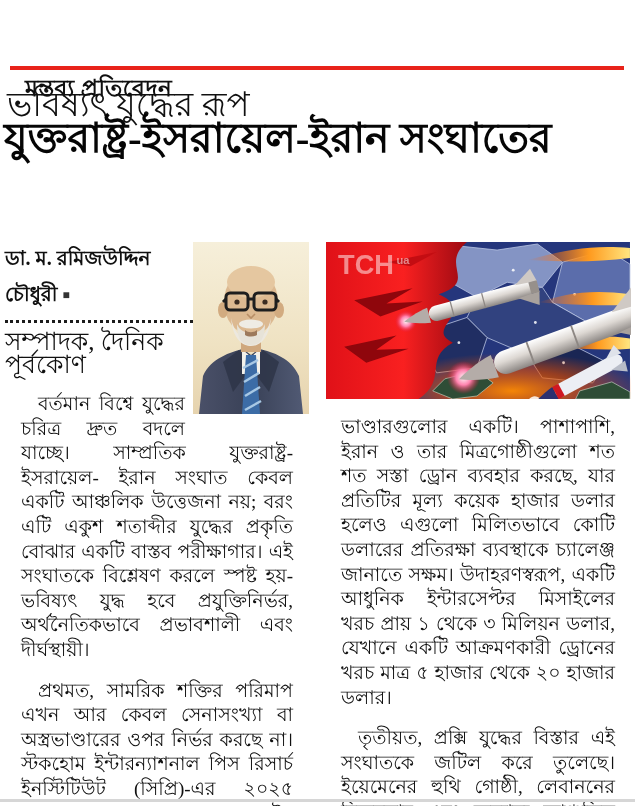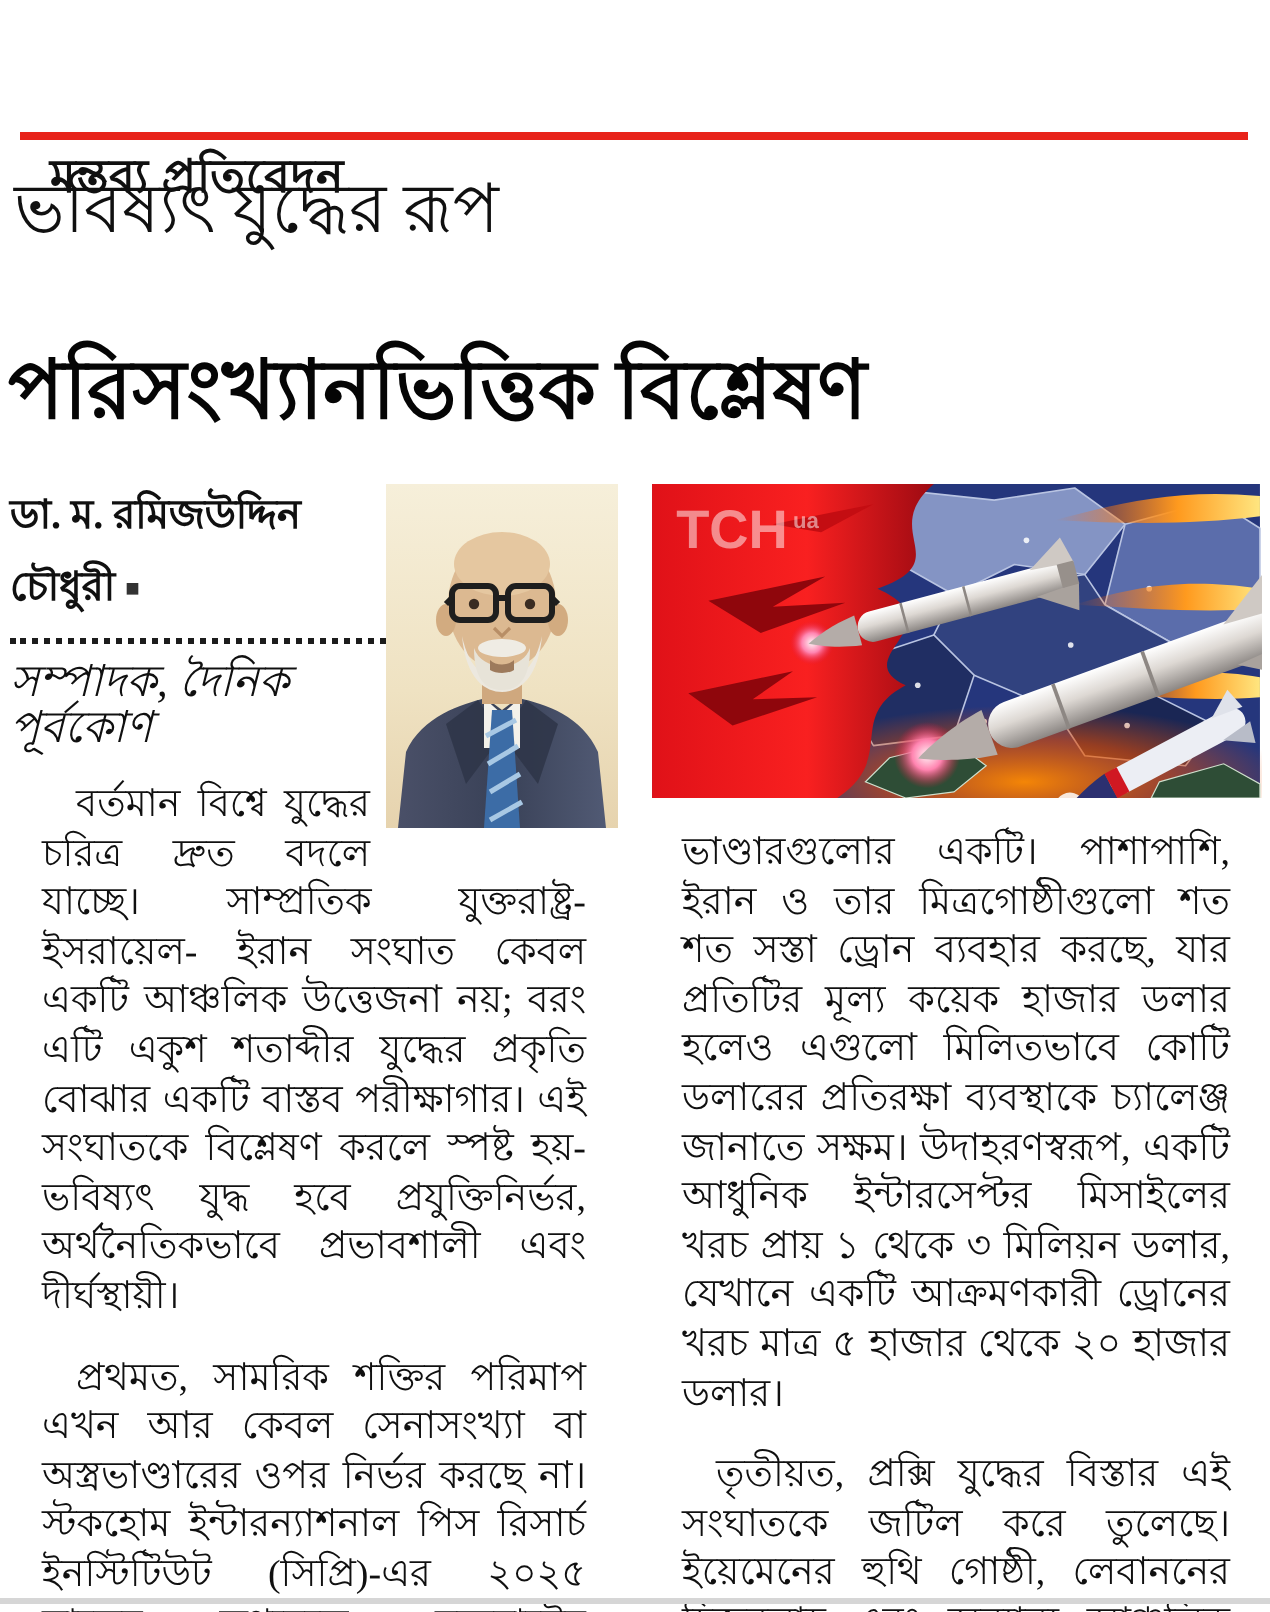--- a/index.html
+++ b/index.html
@@ -31,40 +31,40 @@
   .photo-float {
     float:right; width:116px; height:172px; margin:2px 0 6px 8px;
   }
   .photo-float svg { display:block; width:100%; height:100%; }
   .byline { font-size:20px; font-weight:bold; line-height:36px; }
   .byline .sq { font-size:12px; position:relative; top:-2px; color:#333; }
   .dotted {
     height:1px; border-bottom:3.5px dotted #1c1c1c; margin:4px 2px 7px 0;
   }
   .author-title {
-    font-style:italic; font-size:22px; line-height:23px; margin-bottom:5px;
+    font-size:25px; line-height:23px; margin-bottom:5px;
   }
   p.body-par {
     margin:16px; text-align:justify; font-size:19px; line-height:24.6px;
     text-indent:17px; word-spacing:1px;
   }
   p.no-indent { text-indent:0; }
   .missile-art { display:block; width:306px; height:157px; margin:2px 0 14px 0; }
   .bottom-rule {
     position:absolute; left:0; top:799px; width:635px; height:3px; background:#d6d6d6;
   }
 </style>
 </head>
 <body>
 
 <div class="section-label">মন্তব্য প্রতিবেদন</div>
 <div class="red-rule"></div>
 <div class="kicker">ভবিষ্যৎ যুদ্ধের রূপ</div>
 
-<h1 class="headline"><br><span>পরিসংখ্যানভিত্তিক বিশ্লেষণ</span></h1>
+<h1 class="headline"><span>যুক্তরাষ্ট্র-ইসরায়েল-ইরান সংঘাতের</span><br></h1>
 
 <div class="columns">
 
   <div class="col-left">
 
     <div class="photo-float">
       <svg viewBox="0 0 116 172" xmlns="http://www.w3.org/2000/svg">
         <defs>
           <linearGradient id="cream" x1="0" y1="0" x2="0" y2="1">
             <stop offset="0" stop-color="#f6efda"></stop>

